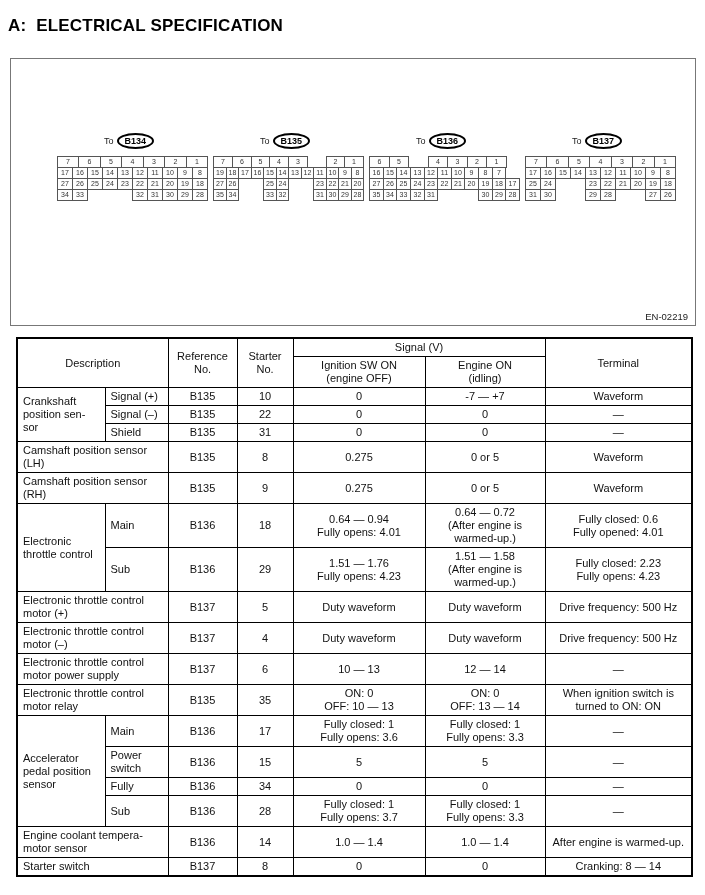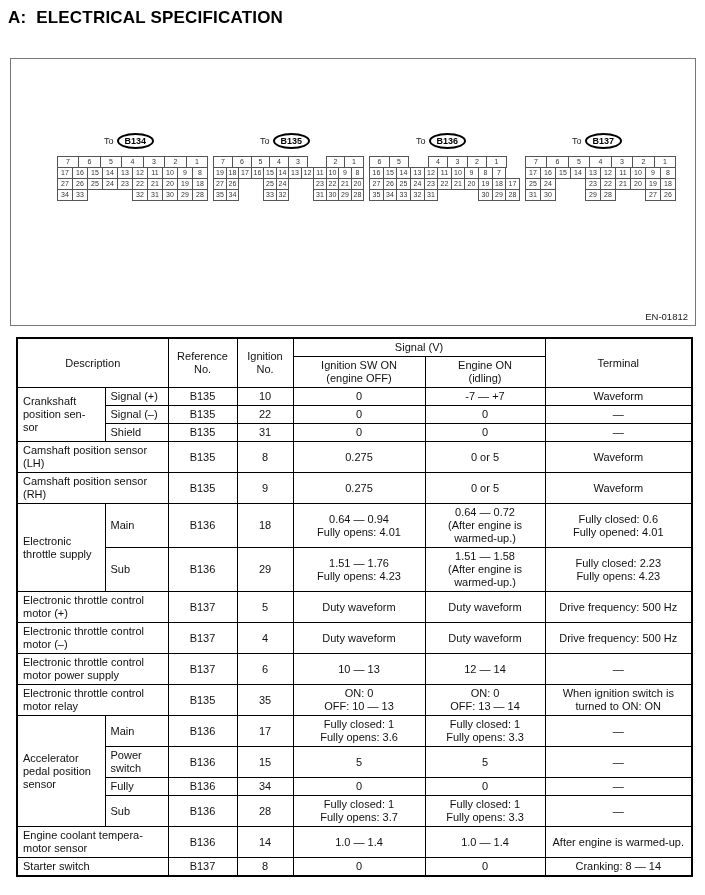--- a/index.html
+++ b/index.html
@@ -1,21 +1,21 @@
 <!DOCTYPE html>
 <html><head>
 <meta charset="utf-8">
 <style>
   html,body{margin:0;padding:0;background:#fff;}
   body{
     width:705px;height:895px;position:relative;overflow:hidden;
     font-family:"Liberation Sans","DejaVu Sans",sans-serif;color:#1a1a1a;
   }
   .title{
-    position:absolute;left:8px;top:8px;margin:0;
+    position:absolute;left:8px;top:16px;margin:0;
     font-size:17px;font-weight:bold;letter-spacing:.2px;white-space:pre;color:#000;
   }
   
   .figure{
     position:absolute;left:10px;top:58px;width:684px;height:266px;
     border:1px solid #777;background:#fff;
   }
   .connectors{
     position:absolute;left:46px;right:26px;top:74px;
     display:flex;justify-content:space-between;align-items:flex-start;
@@ -207,39 +207,39 @@
           <div class="pin" style="left: 135px; top: 22px; width: 16px;">18</div>
           <div class="pin" style="left: 0px; top: 33px; width: 16px;">31</div>
           <div class="pin" style="left: 15px; top: 33px; width: 16px;">30</div>
           <div class="pin" style="left: 60px; top: 33px; width: 16px;">29</div>
           <div class="pin" style="left: 75px; top: 33px; width: 16px;">28</div>
           <div class="pin" style="left: 120px; top: 33px; width: 16px;">27</div>
           <div class="pin" style="left: 135px; top: 33px; width: 16px;">26</div>
         </div>
       </div>
     </div>
-  <div class="fig-code">EN-01812</div>
+  <div class="fig-code">EN-02219</div>
 </div>
 
 <table class="spec">
   <colgroup>
       <col style="width: 88px;">
       <col style="width: 63px;">
       <col style="width: 69px;">
       <col style="width: 56px;">
       <col style="width: 132px;">
       <col style="width: 120px;">
       <col style="width: 147px;">
     </colgroup>
   <tbody>
       <tr>
         <th rowspan="2" colspan="2">Description</th>
         <th rowspan="2">Reference
 No.</th>
-        <th rowspan="2">Ignition
+        <th rowspan="2">Starter
 No.</th>
         <th colspan="2">Signal (V)</th>
         <th rowspan="2">Terminal</th>
       </tr>
       <tr>
         <th>Ignition SW ON
 (engine OFF)</th>
         <th>Engine ON
 (idling)</th>
       </tr>
@@ -283,21 +283,21 @@
         <td colspan="2" class="left">Camshaft position sensor
 (RH)</td>
         <td>B135</td>
         <td>9</td>
         <td>0.275</td>
         <td>0 or 5</td>
         <td>Waveform</td>
       </tr>
       <tr>
         <td rowspan="2" class="left">Electronic
-throttle supply</td>
+throttle control</td>
         <td class="left">Main</td>
         <td>B136</td>
         <td>18</td>
         <td>0.64 — 0.94
 Fully opens: 4.01</td>
         <td>0.64 — 0.72
 (After engine is
 warmed-up.)</td>
         <td>Fully closed: 0.6
 Fully opened: 4.01</td>

